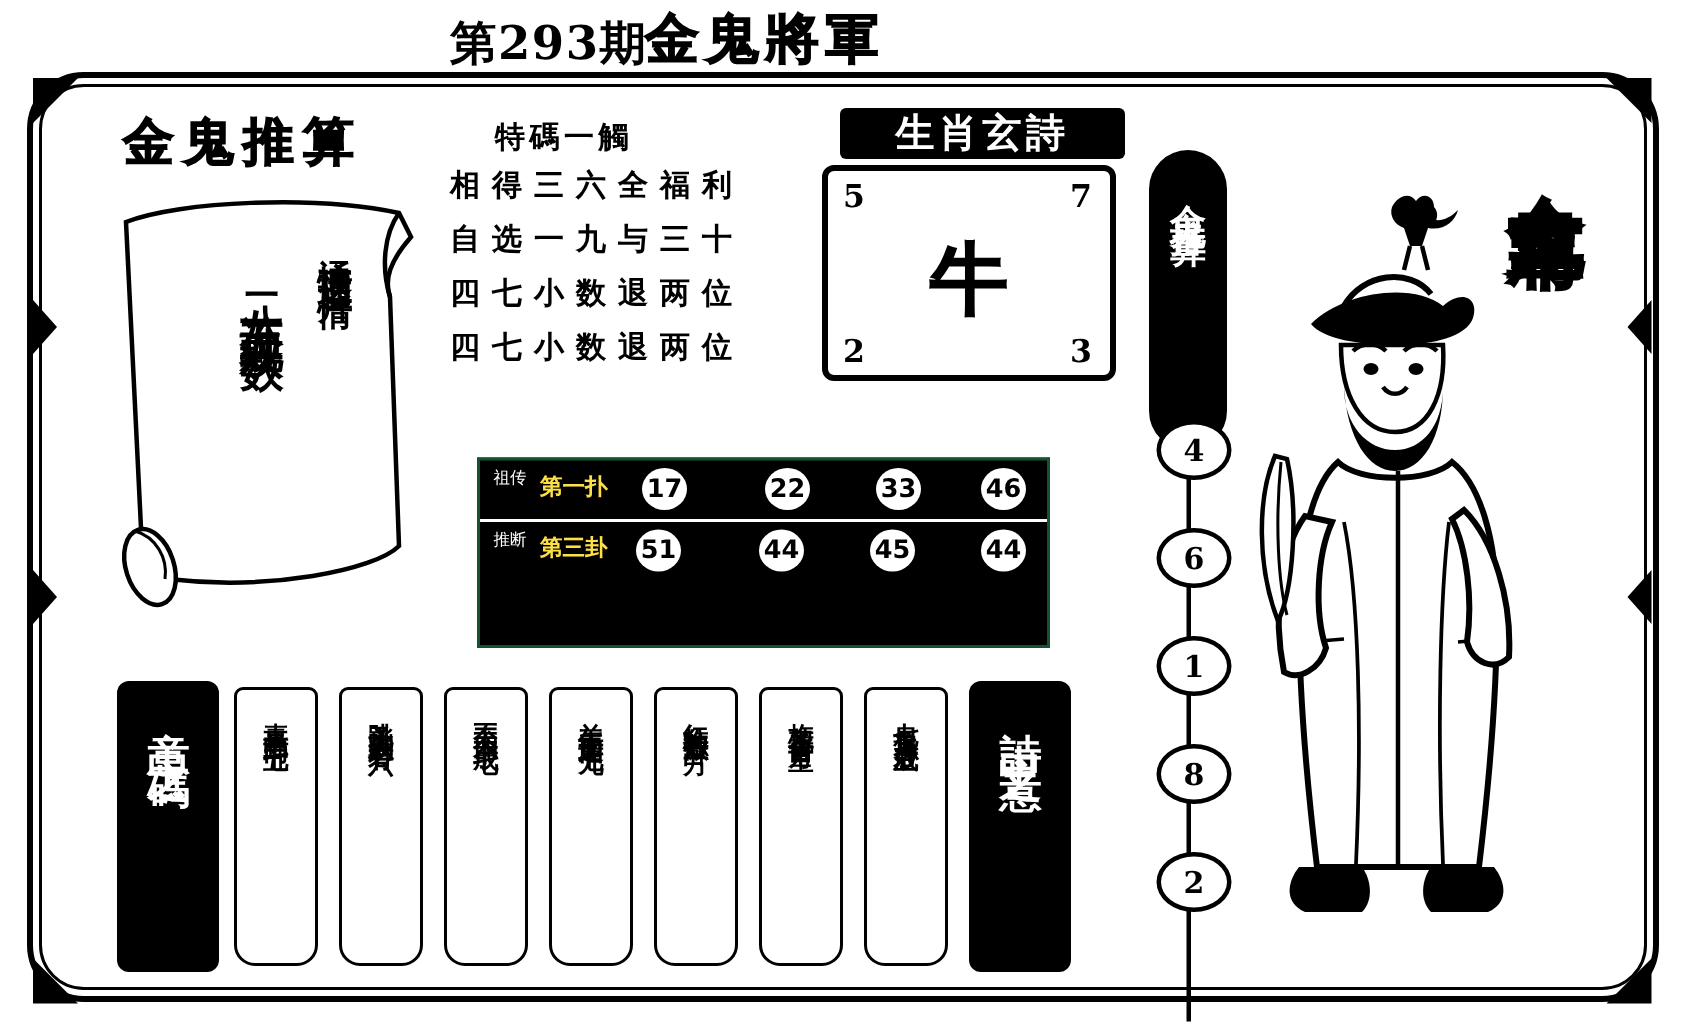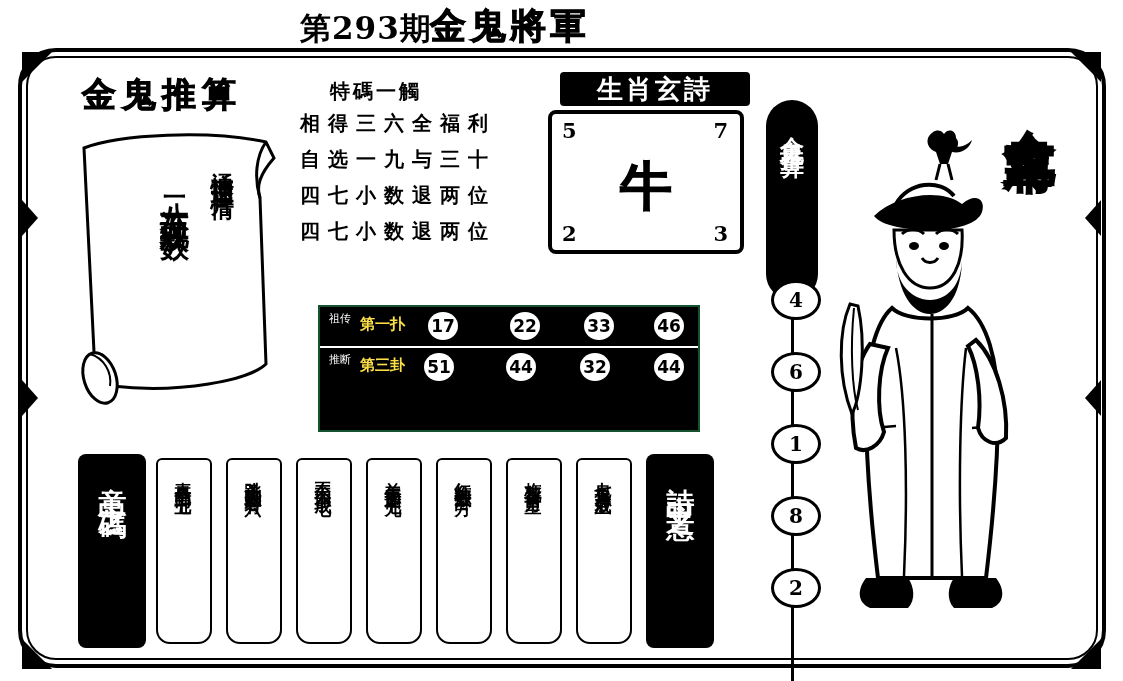--- a/index.html
+++ b/index.html
@@ -184,21 +184,21 @@
     <div class="ball" style="left:264px;">33</div>
     <div class="ball" style="left:334px;">46</div>
   </div>
 
 
   <div class="trow">
     <div class="tlabel">推断</div>
     <div class="tsub">第三卦</div>
     <div class="ball" style="left:104px;">51</div>
     <div class="ball" style="left:186px;">44</div>
-    <div class="ball" style="left:260px;">32</div>
+    <div class="ball" style="left:260px;">45</div>
     <div class="ball" style="left:334px;">44</div>
   </div>
 </div>
 
 <div id="strip">
 
   <div class="blackcard" style="left:0;">
     <span>
         <i>意中之碼</i>
       </span>

